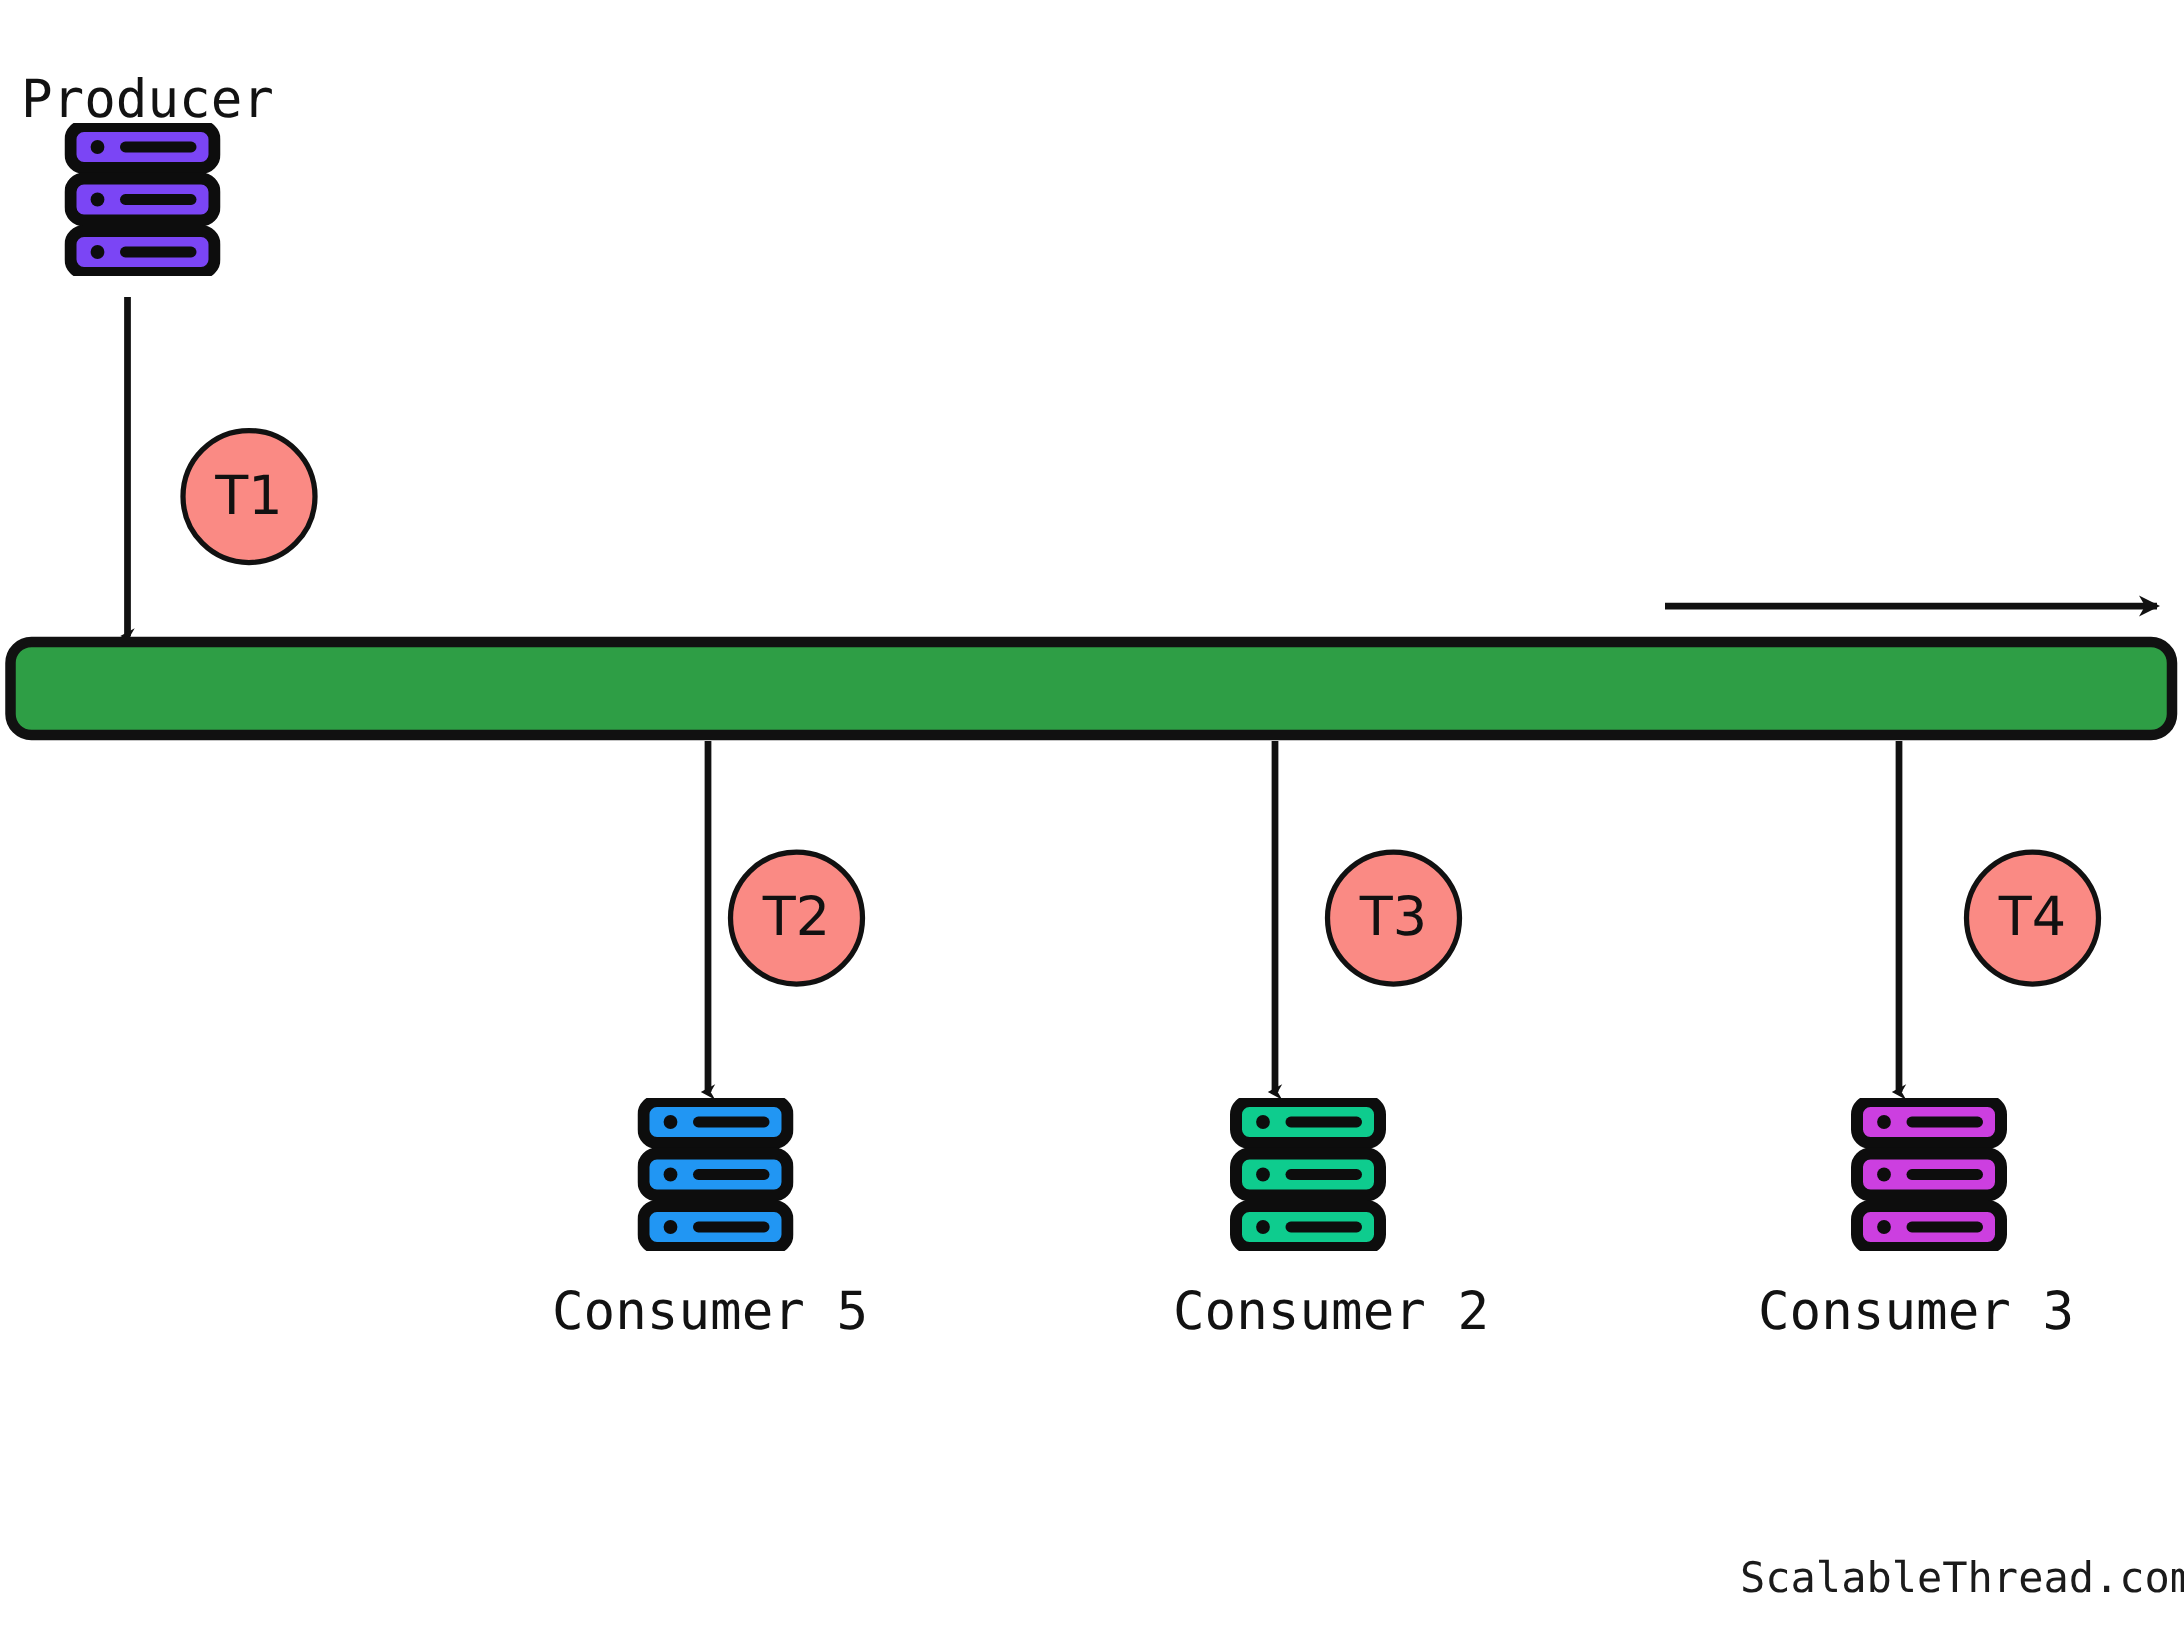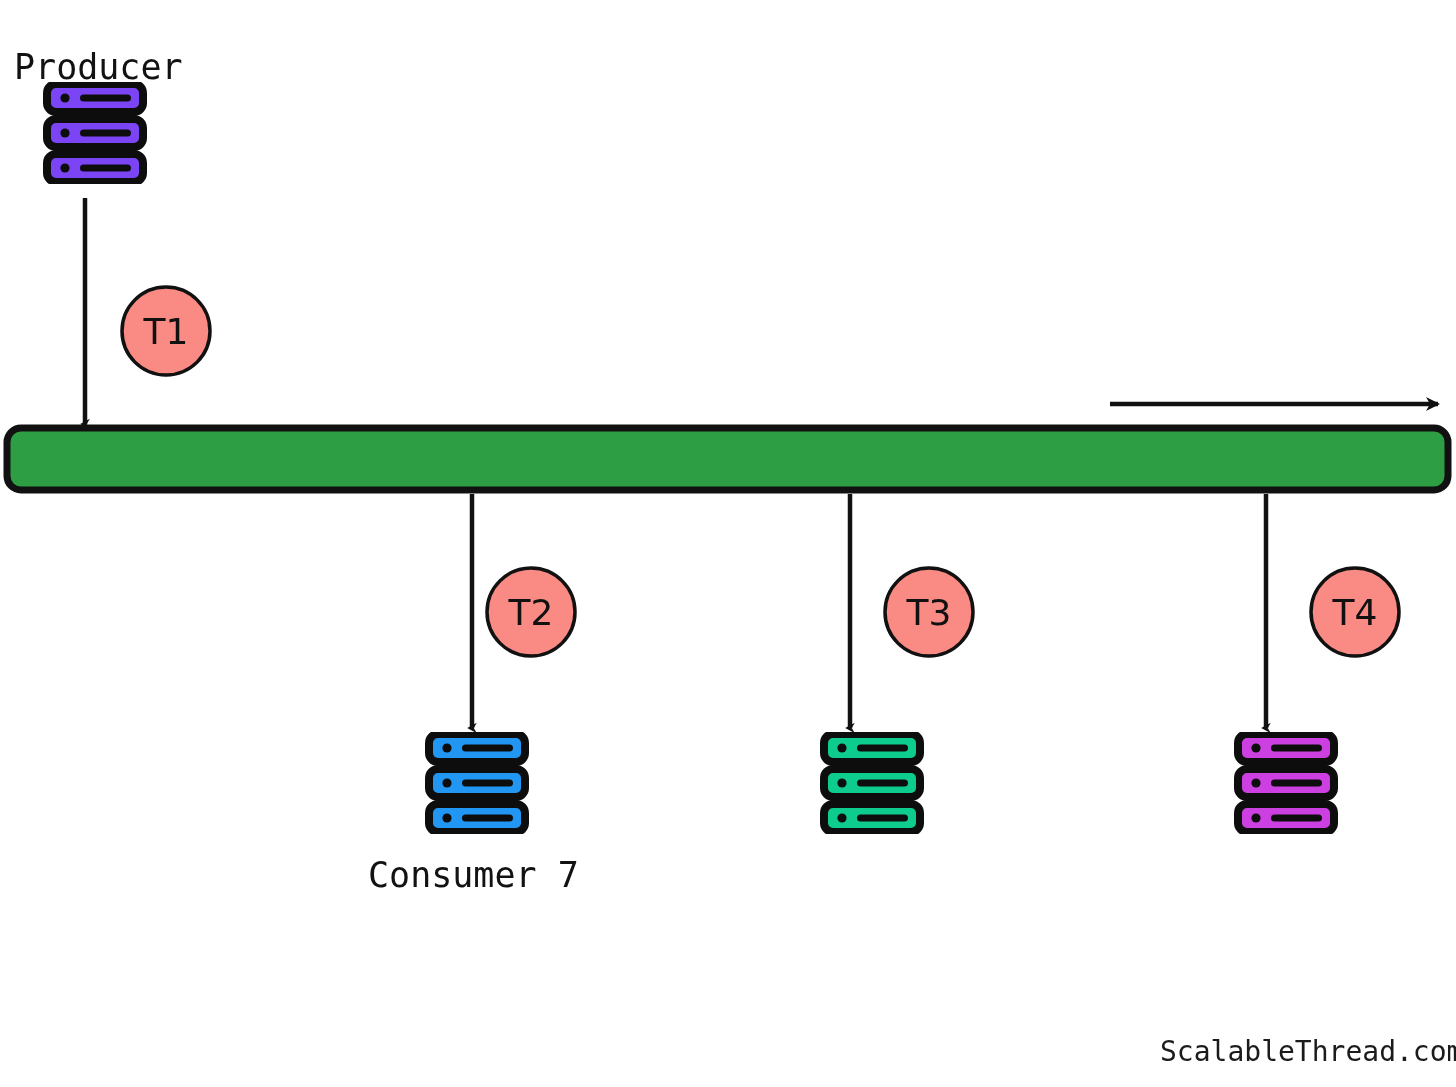--- a/index.html
+++ b/index.html
@@ -122,17 +122,19 @@
     </g>
     <g>
       <circle cx="1355" cy="612" r="44" fill="#FA8A84" stroke="#111111" stroke-width="3.5"></circle>
       <text class="tcirc-text" x="1355" y="612" text-anchor="middle" dominant-baseline="central">T4</text>
     </g>
   </svg>
 
   <div class="lbl" id="producer-label">Producer</div>
 
 
-  <div class="lbl" id="consumer-1-label">Consumer 7</div>
+  <div class="lbl" id="consumer-1-label">Consumer 5</div>
+  <div class="lbl" id="consumer-2-label">Consumer 2</div>
+  <div class="lbl" id="consumer-3-label">Consumer 3</div>
 
   <div class="lbl" id="watermark">ScalableThread.com</div>
 
 </div>
 
 </body></html>

